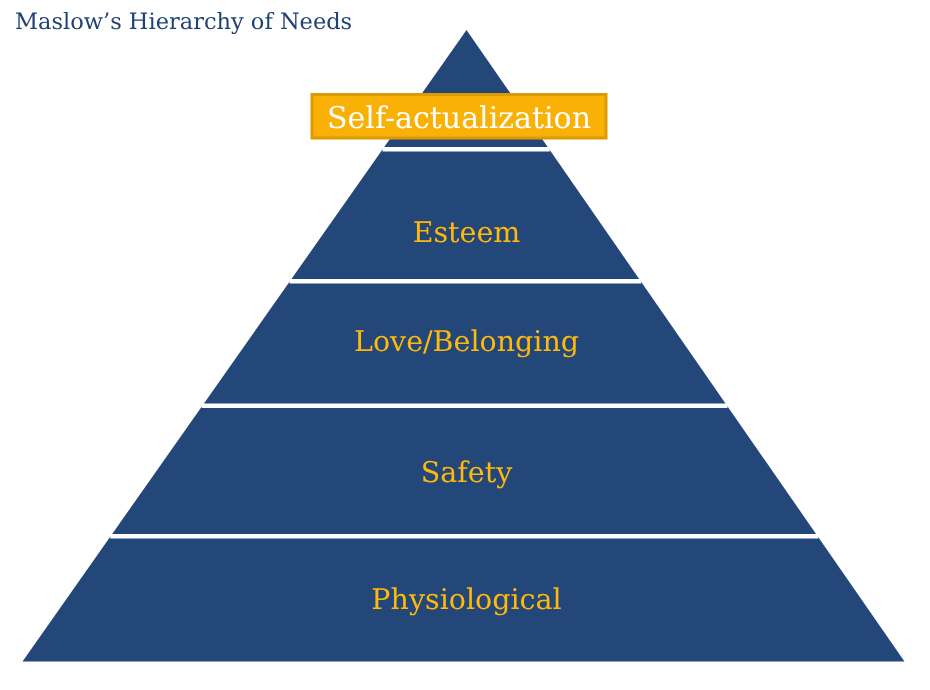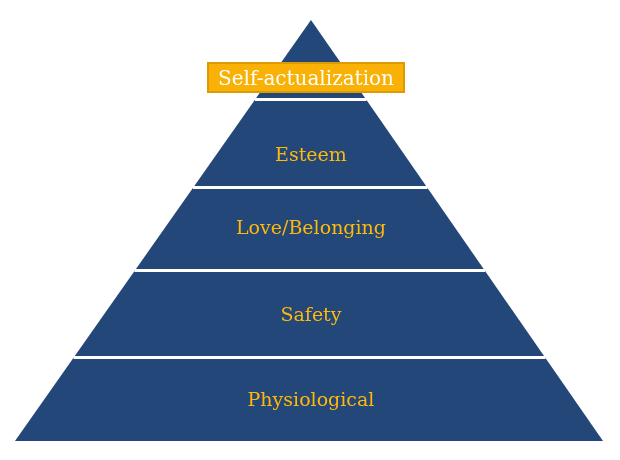--- a/index.html
+++ b/index.html
@@ -33,20 +33,21 @@
   }
   svg.diagram text {
     font-family: "DejaVu Serif", "Liberation Serif", serif;
   }
 </style>
 </head>
 <body>
 
 <div class="canvas">
 
+  <div class="title">Maslow’s Hierarchy of Needs</div>
 
   <svg class="diagram" width="620" height="460" viewBox="0 0 620 460">
 
     <polygon points="311,20 603,441 15,441" fill="#24477A"></polygon>
 
     <line x1="255" y1="99.5" x2="366.5" y2="99.5" stroke-width="3" stroke="#FFFFFF"></line>
     <line x1="193" y1="187.5" x2="427.5" y2="187.5" stroke-width="3" stroke="#FFFFFF"></line>
     <line x1="134.5" y1="270.5" x2="485" y2="270.5" stroke-width="3" stroke="#FFFFFF"></line>
     <line x1="73.5" y1="357.5" x2="545.5" y2="357.5" stroke-width="3" stroke="#FFFFFF"></line>
 

